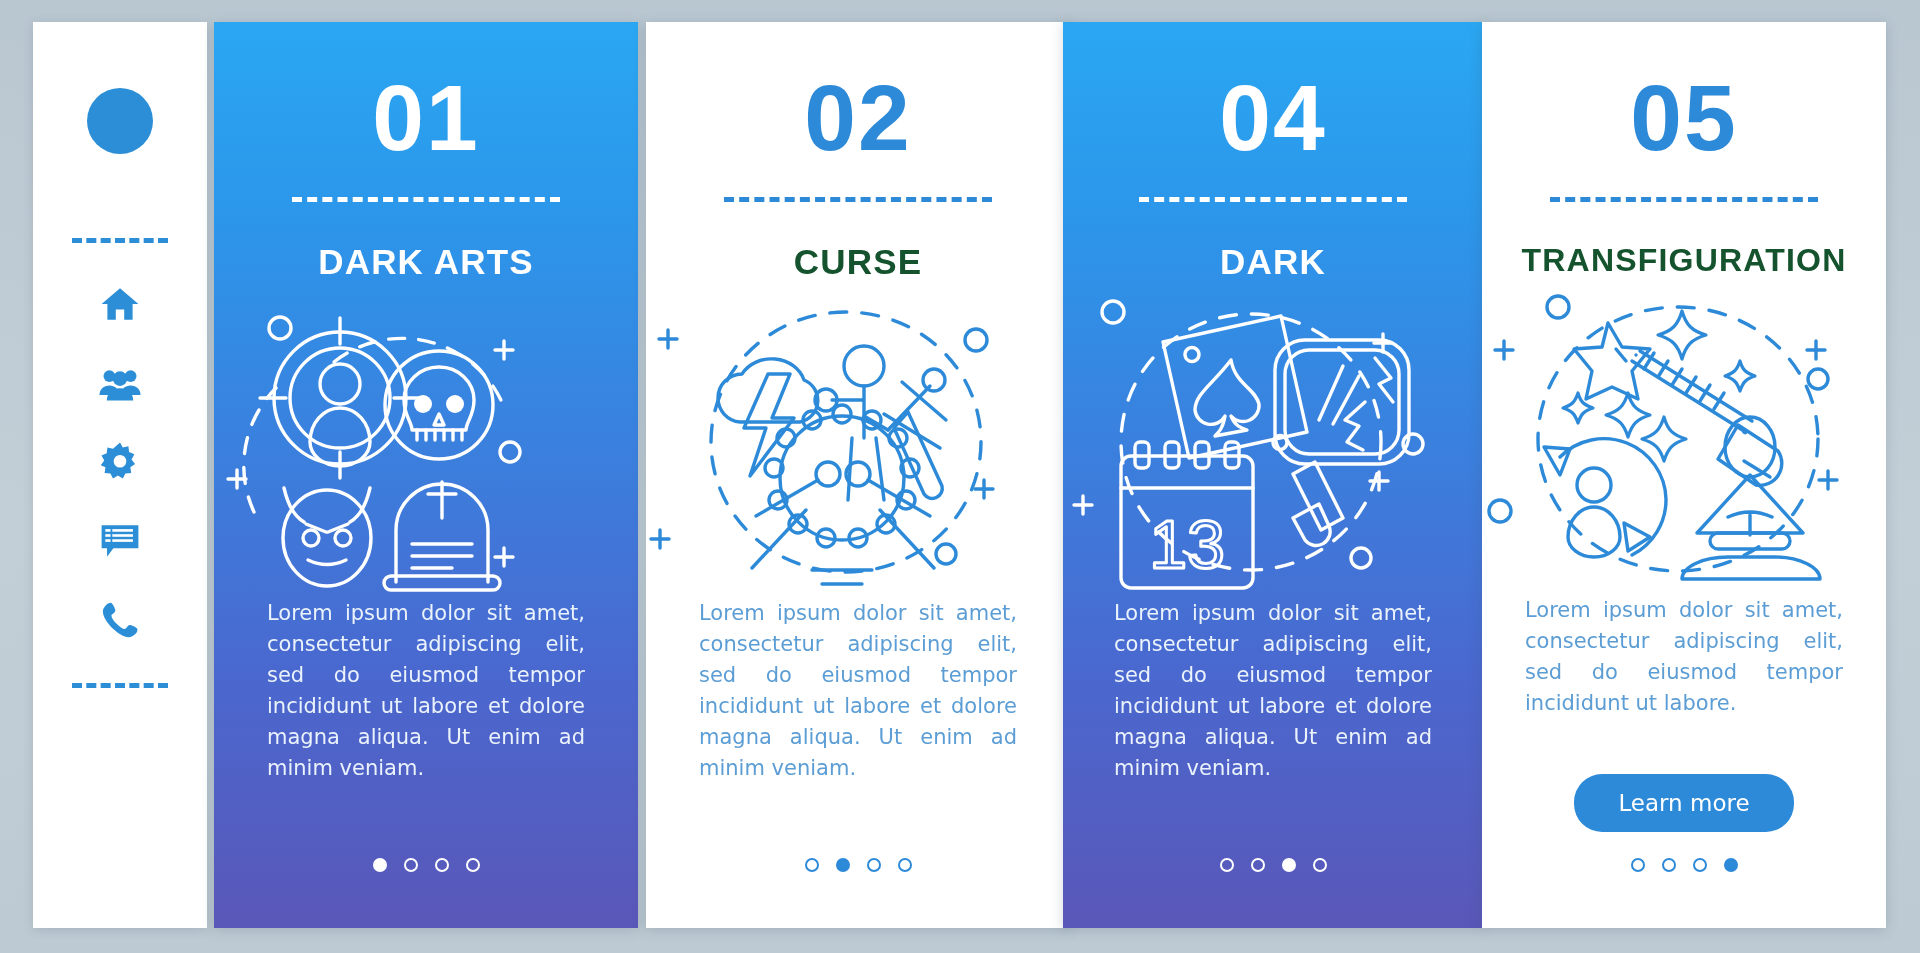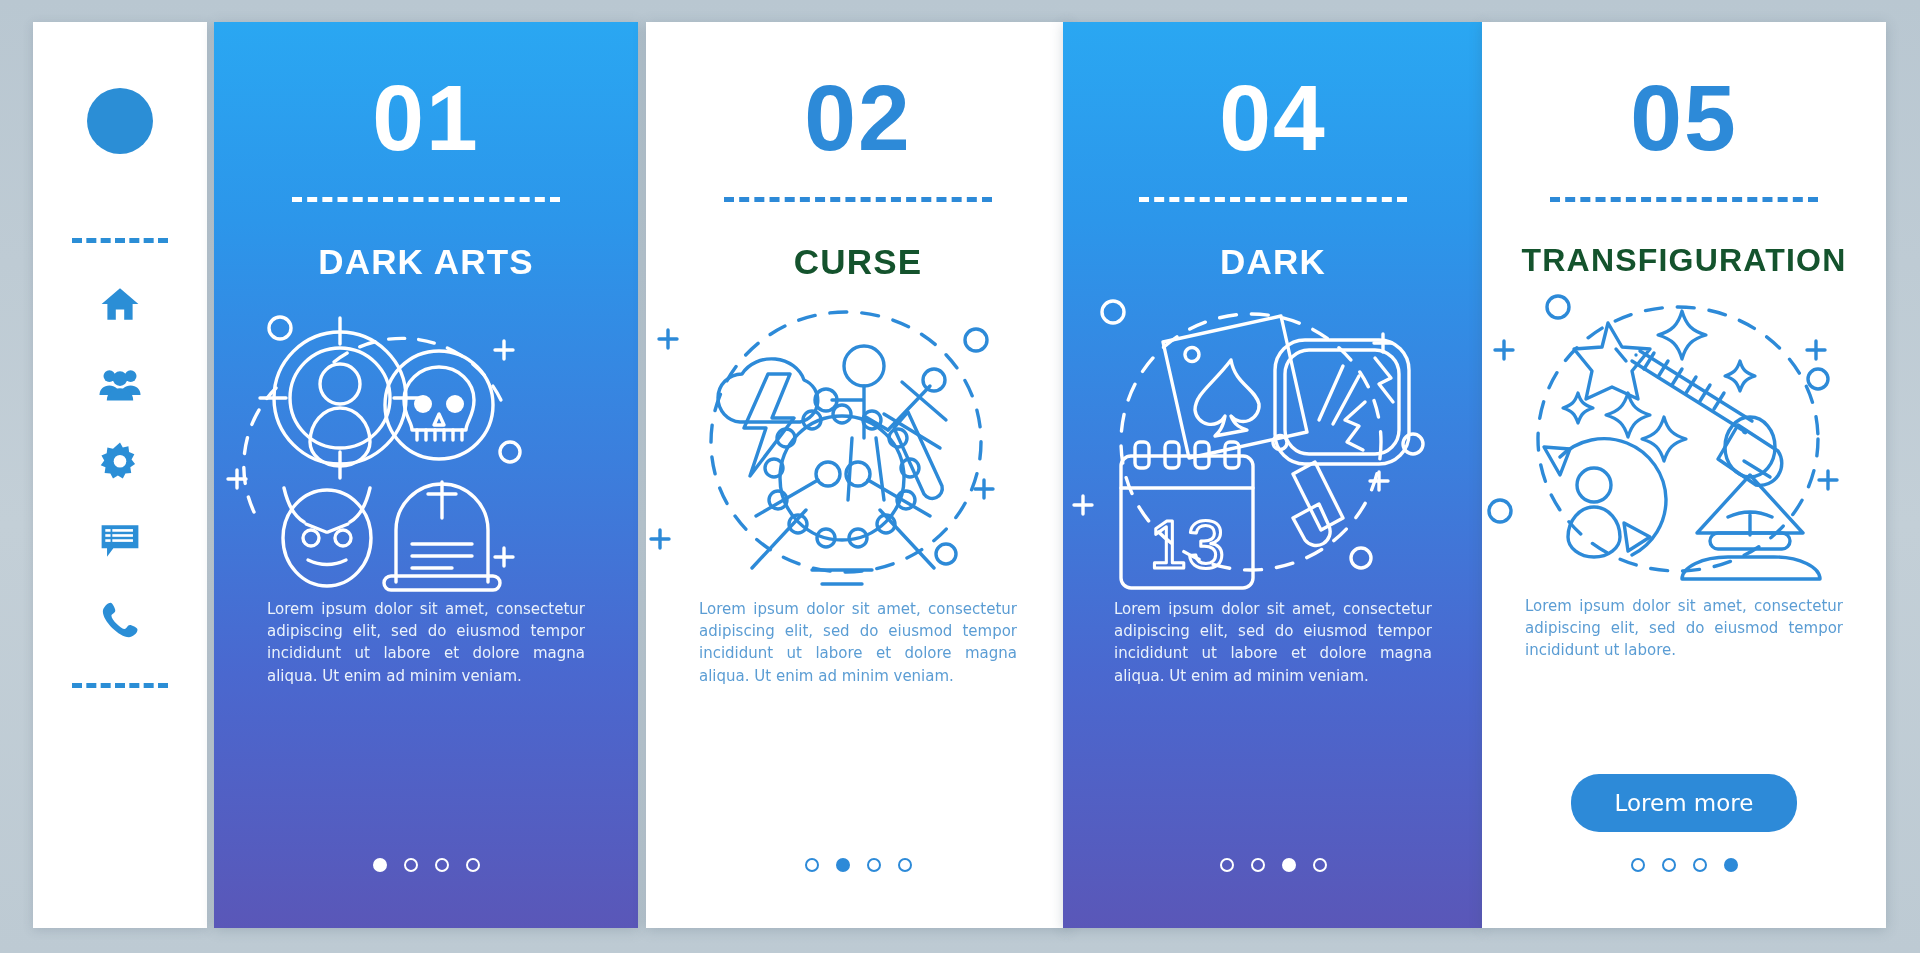--- a/index.html
+++ b/index.html
@@ -91,21 +91,21 @@
   .card.blue .title { color: #ffffff; }
   .card.white .title { color: #14532d; }
   .card4 .title { font-size: 32px; }
 
   .art { margin-top: 10px; width: 100%; height: 300px; position: relative; }
   .art svg { display:block; width:100%; height:100%; }
 
   .body {
     margin-top: 6px;
     width: 318px;
-    font-size: 15px; line-height: 1.48;
+    font-size: 21px; line-height: 1.48;
     text-align: justify;
     font-family: "DejaVu Sans", sans-serif;
   }
   .card.blue .body { color: #eaf2fb; }
   .card.white .body { color: #5b9dd4; }
 
   .spacer { flex: 1 1 auto; }
 
   .learn {
     margin-bottom: 26px;
@@ -380,21 +380,21 @@
           <ellipse cx="268" cy="158" rx="25" ry="30"></ellipse>
           <path d="M215 244 l53 -58 l53 58z"></path>
           <path d="M246 228 q22 -10 44 0 M268 226 l0 20"></path>
           <rect x="228" y="244" width="80" height="16" rx="8"></rect>
           <path d="M200 290 a46 22 0 0 1 46 -22 l46 0 a46 22 0 0 1 46 22z"></path>
         </g>
       </svg>
     </div>
     <div class="body">Lorem ipsum dolor sit amet, consectetur adipiscing elit, sed do eiusmod tempor incididunt ut labore.</div>
     <div class="spacer"></div>
-    <button class="learn">Lorem more</button>
+    <button class="learn">Learn more</button>
     <div class="dots">
       <span class="dot"></span>
       <span class="dot"></span>
       <span class="dot"></span>
       <span class="dot on"></span>
     </div>
   </div>
 
 </div>
 

